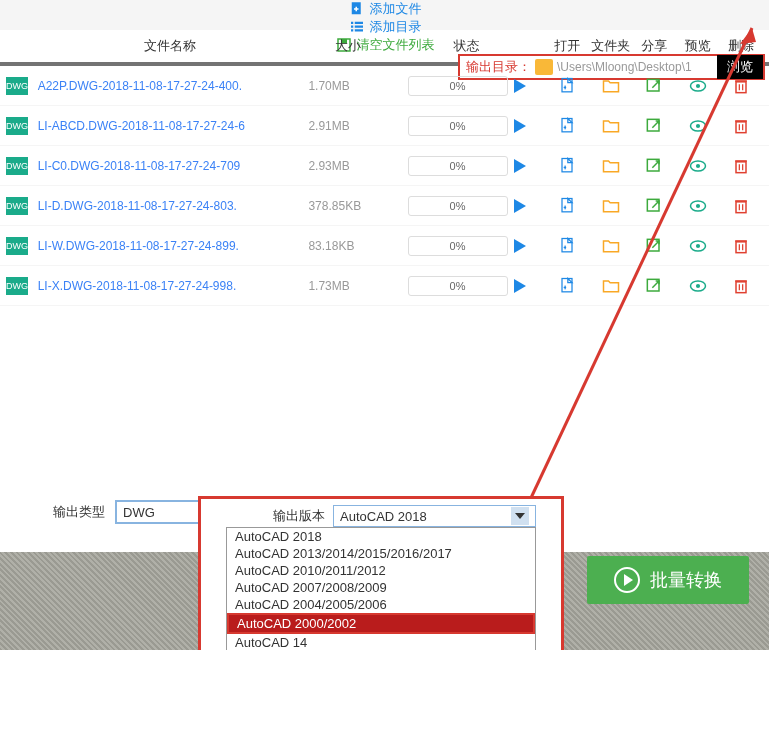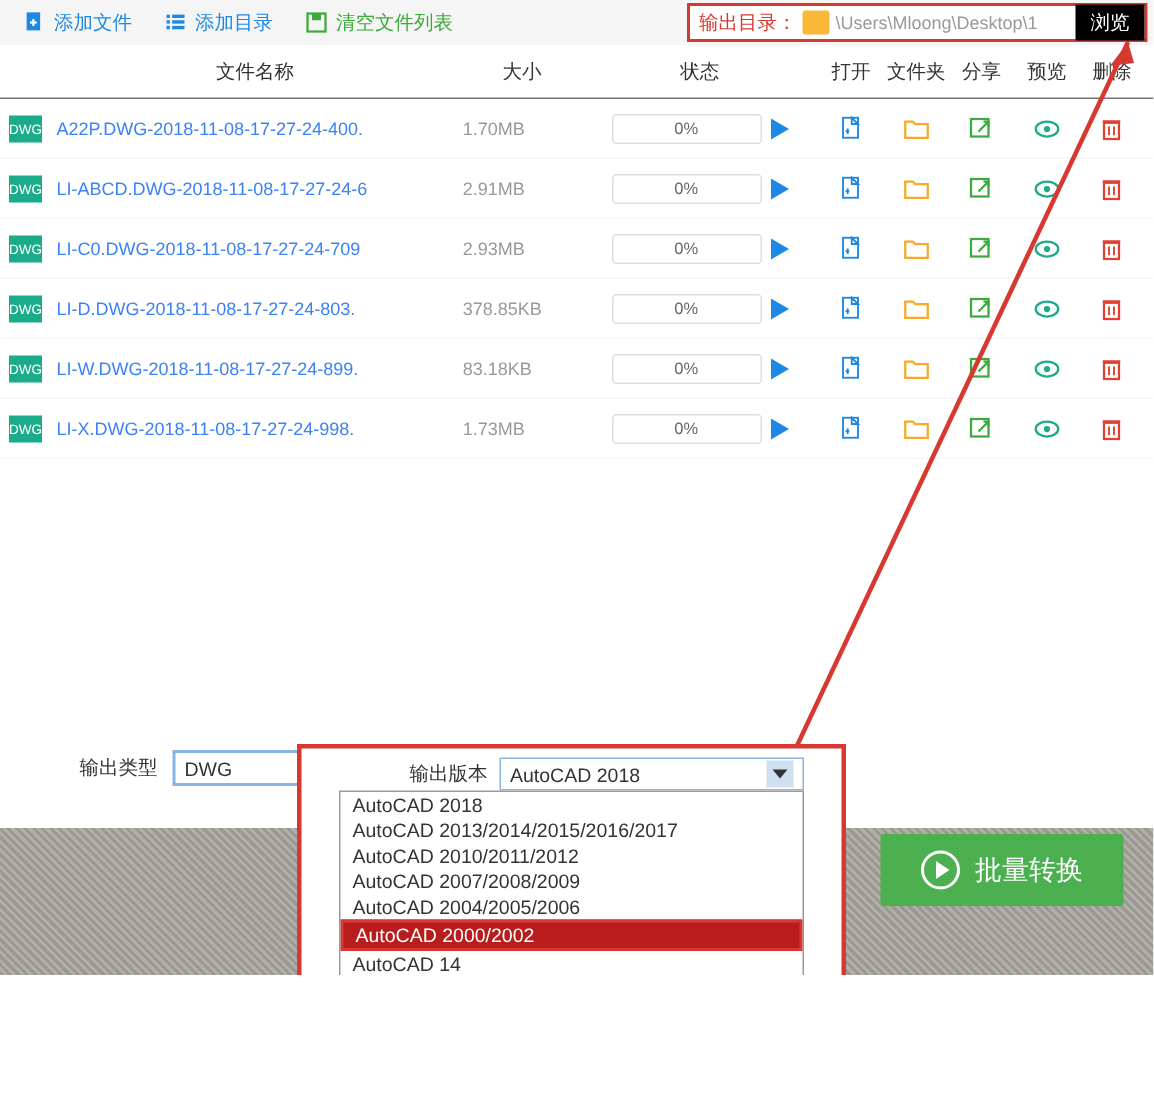--- a/index.html
+++ b/index.html
@@ -1,28 +1,28 @@
 <!DOCTYPE html>
 <html><head>
   <meta charset="utf-8">
   <style>
     * { margin: 0; padding: 0; box-sizing: border-box; }
     body { font-family: "Microsoft YaHei", Arial, sans-serif; font-size: 13px; color: #333; background: #fff; width: 769px; }
     
-    .toolbar { display: flex; align-items: center; height: 30px; background: #f5f5f5; padding: 0 4px; }
+    .toolbar { display: flex; align-items: center; height: 30px; background: #f5f5f5; padding: 0 4px; flex-direction: column; }
     .tb-btn { display: flex; align-items: center; gap: 4px; padding: 0 10px; height: 28px; cursor: pointer; color: #1e88e5; }
     .tb-btn .icon { width: 18px; height: 18px; display: flex; align-items: center; justify-content: center; }
     .tb-btn.green { color: #3daa3d; }
     
     .output-dir-box { margin-left: auto; display: flex; align-items: center; border: 2px solid #d73930; background: #fff; height: 26px; padding-left: 6px; justify-content: flex-end; }
     .output-dir-label { color: #d73930; font-size: 13px; }
     .folder-ico { width: 18px; height: 16px; background: #f9b838; display: inline-block; margin: 0 4px; border-radius: 2px; }
     .output-dir-path { color: #999; font-size: 12px; width: 160px; overflow: hidden; white-space: nowrap; }
     .browse-btn { background: #000000; color: #fff; padding: 0 10px; height: 24px; line-height: 24px; cursor: pointer; }
-    .thead { display: flex; align-items: center; height: 36px; padding: 0 6px; font-size: 13px; border-bottom: 1px solid #737373; }
+    .thead { display: flex; align-items: center; height: 36px; padding: 0 6px; font-size: 13px; border-bottom: 4px solid #737373; }
     .col-icon { width: 26px; }
     .col-name { width: 280px; text-align: center; }
     .col-size { width: 80px; text-align: center; }
     .col-status { width: 160px; text-align: center; }
     .col-act { width: 44px; text-align: center; }
     
     .row { display: flex; align-items: center; height: 40px; padding: 0 6px; border-bottom: 1px solid #f5f5f5; }
     .dwg-badge { width: 22px; height: 18px; background: #1aab8a; color: #fff; font-size: 9px; display: flex; align-items: center; justify-content: center; }
     .row .col-name { text-align: left; color: #3b82f6; font-size: 12px; padding-left: 6px; white-space: nowrap; overflow: hidden; }
     .row .col-size { color: #999; font-size: 12px; text-align: left; }

